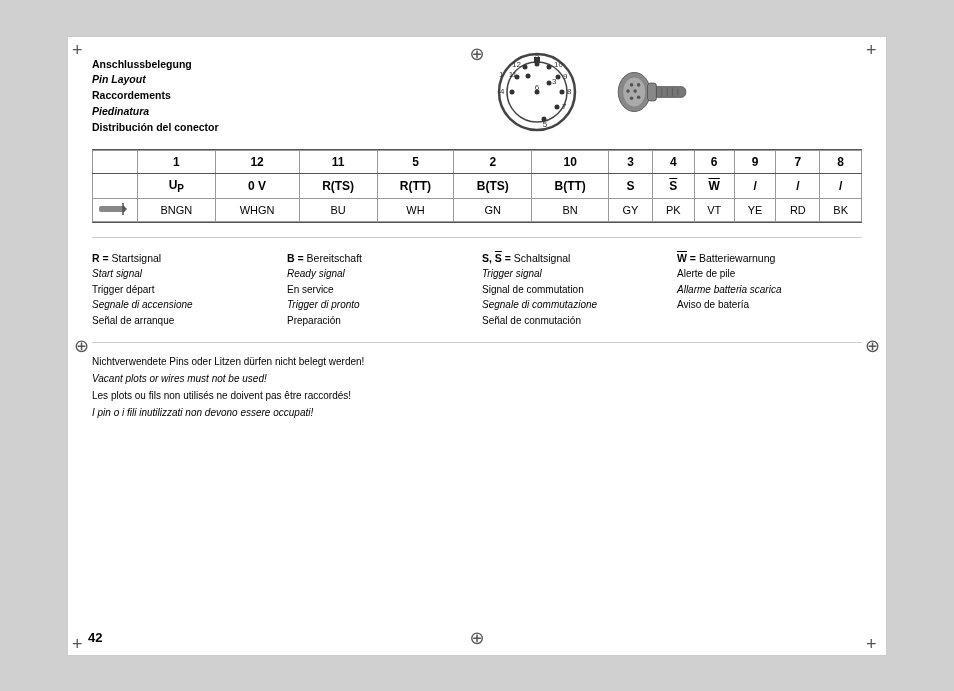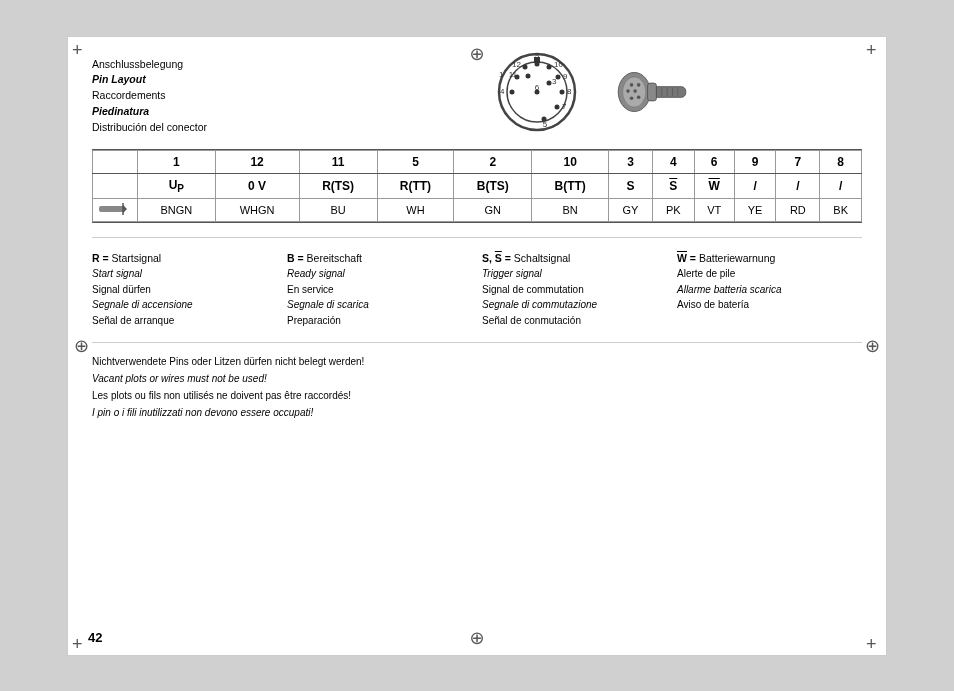--- a/index.html
+++ b/index.html
@@ -43,21 +43,21 @@
       align-items: flex-start;
       margin-bottom: 12px;
     }
     .header-text {
       flex: 0 0 220px;
     }
     .header-text p {
       line-height: 1.5;
       font-size: 10.5px;
     }
-    .header-text p.bold { font-weight: normal; }
+    .header-text p.bold { font-weight: bold; }
     .header-text p.bold-italic { font-weight: bold; font-style: italic; }
 
     .connector-area {
       flex: 1;
       display: flex;
       justify-content: center;
       align-items: center;
       gap: 20px;
       margin-top: -10px;
     }
@@ -304,30 +304,30 @@
     </tbody>
       </table>
   </div>
 
   <div class="legend-section">
     <div class="legend-grid">
 
       <div class="legend-item">
         <div class="key-line"><strong>R =</strong> Startsignal</div>
         <div class="italic-line">Start signal</div>
-        <div>Signal dürfen</div>
+        <div>Trigger départ</div>
         <div class="italic-line">Segnale di accensione</div>
         <div>Señal de arranque</div>
       </div>
 
       <div class="legend-item">
         <div class="key-line"><strong>B =</strong> Bereitschaft</div>
         <div class="italic-line">Ready signal</div>
         <div>En service</div>
-        <div class="italic-line">Segnale di scarica</div>
+        <div class="italic-line">Trigger di pronto</div>
         <div>Preparación</div>
       </div>
 
       <div class="legend-item">
         <div class="key-line"><strong>S, <span class="overline">S</span> =</strong> Schaltsignal</div>
         <div class="italic-line">Trigger signal</div>
         <div>Signal de commutation</div>
         <div class="italic-line">Segnale di commutazione</div>
         <div>Señal de conmutación</div>
       </div>

